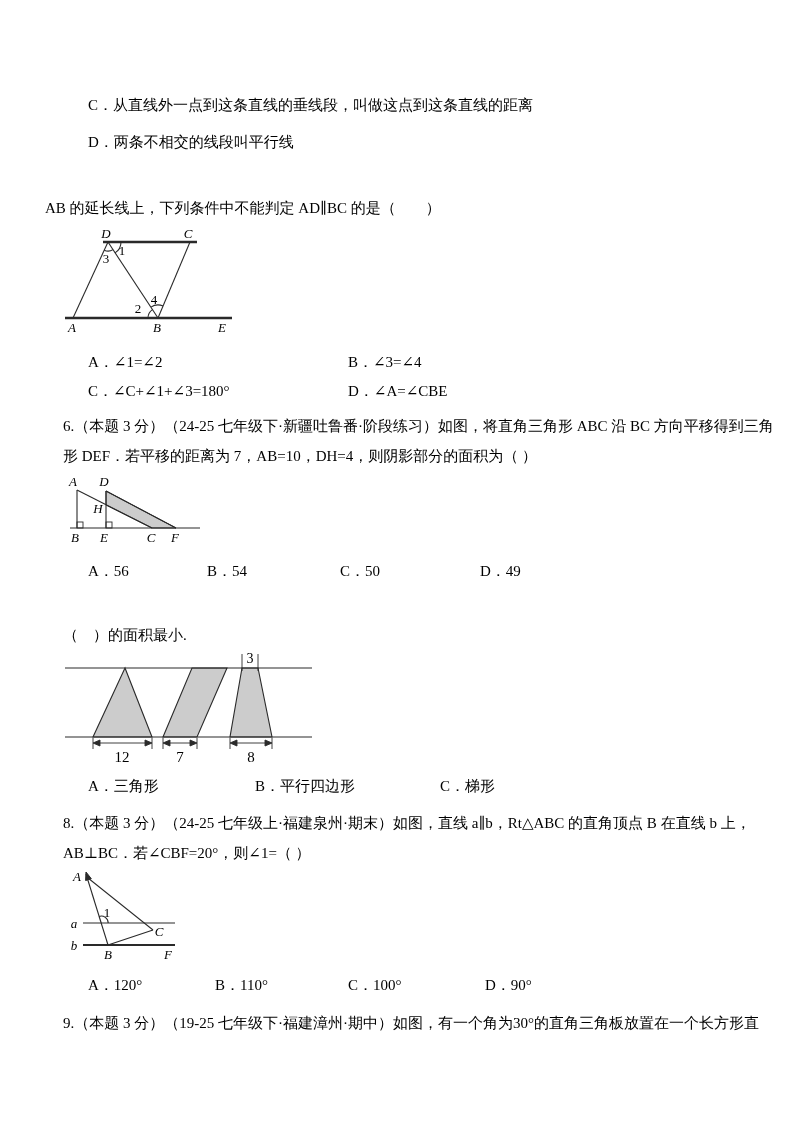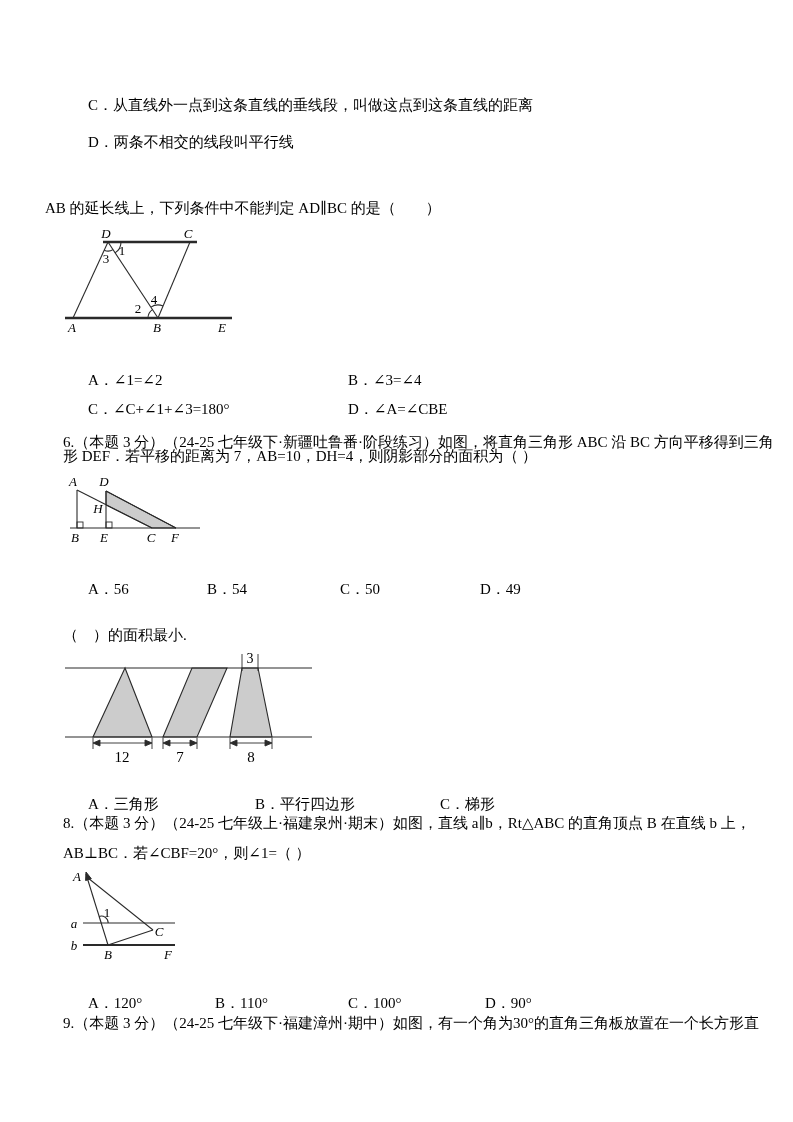--- a/index.html
+++ b/index.html
@@ -2,21 +2,21 @@
 <html><head>
 <meta charset="utf-8">
 <style>
   html,body{margin:0;padding:0;background:#e8e8e8;}
   .page{
     position:relative;width:793px;height:1122px;background:#ffffff;
     font-family:"Liberation Serif","DejaVu Serif",serif;
     color:#000;overflow:hidden;margin:0 auto;
   }
   .line{position:absolute;font-size:15px;line-height:20px;white-space:pre;}
-  .opt{position:absolute;font-size:15px;line-height:20px;white-space:pre;margin-top:18px;}
+  .opt{position:absolute;font-size:15px;line-height:20px;white-space:pre;}
   .fig{position:absolute;}
   svg{display:block;}
   svg line, svg path, svg polygon, svg rect{stroke:#2a2a2a;}
   text{fill:#000;}
   .lbl{font-family:"Liberation Serif","DejaVu Serif",serif;font-style:italic;font-size:13px;}
   .num{font-family:"Liberation Serif","DejaVu Serif",serif;font-style:normal;font-size:13px;}
 </style>
 </head>
 <body>
 
@@ -50,21 +50,21 @@
       <text class="num" x="94" y="78" text-anchor="middle">4</text>
       <text class="num" x="78" y="87" text-anchor="middle">2</text>
     </svg>
   </div>
 
   <div class="opt" style="left:88px;top:352px">A．∠1=∠2</div>
   <div class="opt" style="left:348px;top:352px">B．∠3=∠4</div>
   <div class="opt" style="left:88px;top:381px">C．∠C+∠1+∠3=180°</div>
   <div class="opt" style="left:348px;top:381px">D．∠A=∠CBE</div>
 
-  <div class="line" style="left:63px;top:432px">6.（本题 3 分）（24-25 七年级下·新疆吐鲁番·阶段练习）如图，将直角三角形 ABC 沿 BC 方向平移得到三角</div>
+  <div class="line" style="left:63px;top:416px">6.（本题 3 分）（24-25 七年级下·新疆吐鲁番·阶段练习）如图，将直角三角形 ABC 沿 BC 方向平移得到三角</div>
   <div class="line" style="left:63px;top:446px">形 DEF．若平移的距离为 7，AB=10，DH=4，则阴影部分的面积为（ ）</div>
 
   <div class="fig" style="left:60px;top:472px">
     <svg width="160" height="74" viewBox="0 0 160 74">
       <polygon points="46,19 116,56 92,56 46,33" fill="#cccccc" stroke="#2a2a2a" stroke-width="1"></polygon>
       <g fill="none" stroke-width="1.1">
         <line x1="10" y1="56" x2="140" y2="56"></line>
         <line x1="17" y1="18" x2="17" y2="56"></line>
         <line x1="17" y1="18" x2="92" y2="56"></line>
         <line x1="46" y1="19" x2="46" y2="56"></line>
@@ -150,15 +150,15 @@
       <text class="lbl" x="110" y="91" text-anchor="middle">F</text>
       <text class="num" x="49" y="49" text-anchor="middle">1</text>
     </svg>
   </div>
 
   <div class="opt" style="left:88px;top:975px">A．120°</div>
   <div class="opt" style="left:215px;top:975px">B．110°</div>
   <div class="opt" style="left:348px;top:975px">C．100°</div>
   <div class="opt" style="left:485px;top:975px">D．90°</div>
 
-  <div class="line" style="left:63px;top:1013px">9.（本题 3 分）（24-25 七年级下·福建漳州·期中）如图，有一个角为30°的直角三角板放置在一个长方形直</div>
+  <div class="line" style="left:63px;top:1013px">9.（本题 3 分）（19-25 七年级下·福建漳州·期中）如图，有一个角为30°的直角三角板放置在一个长方形直</div>
 
 </div>
 
 </body></html>

